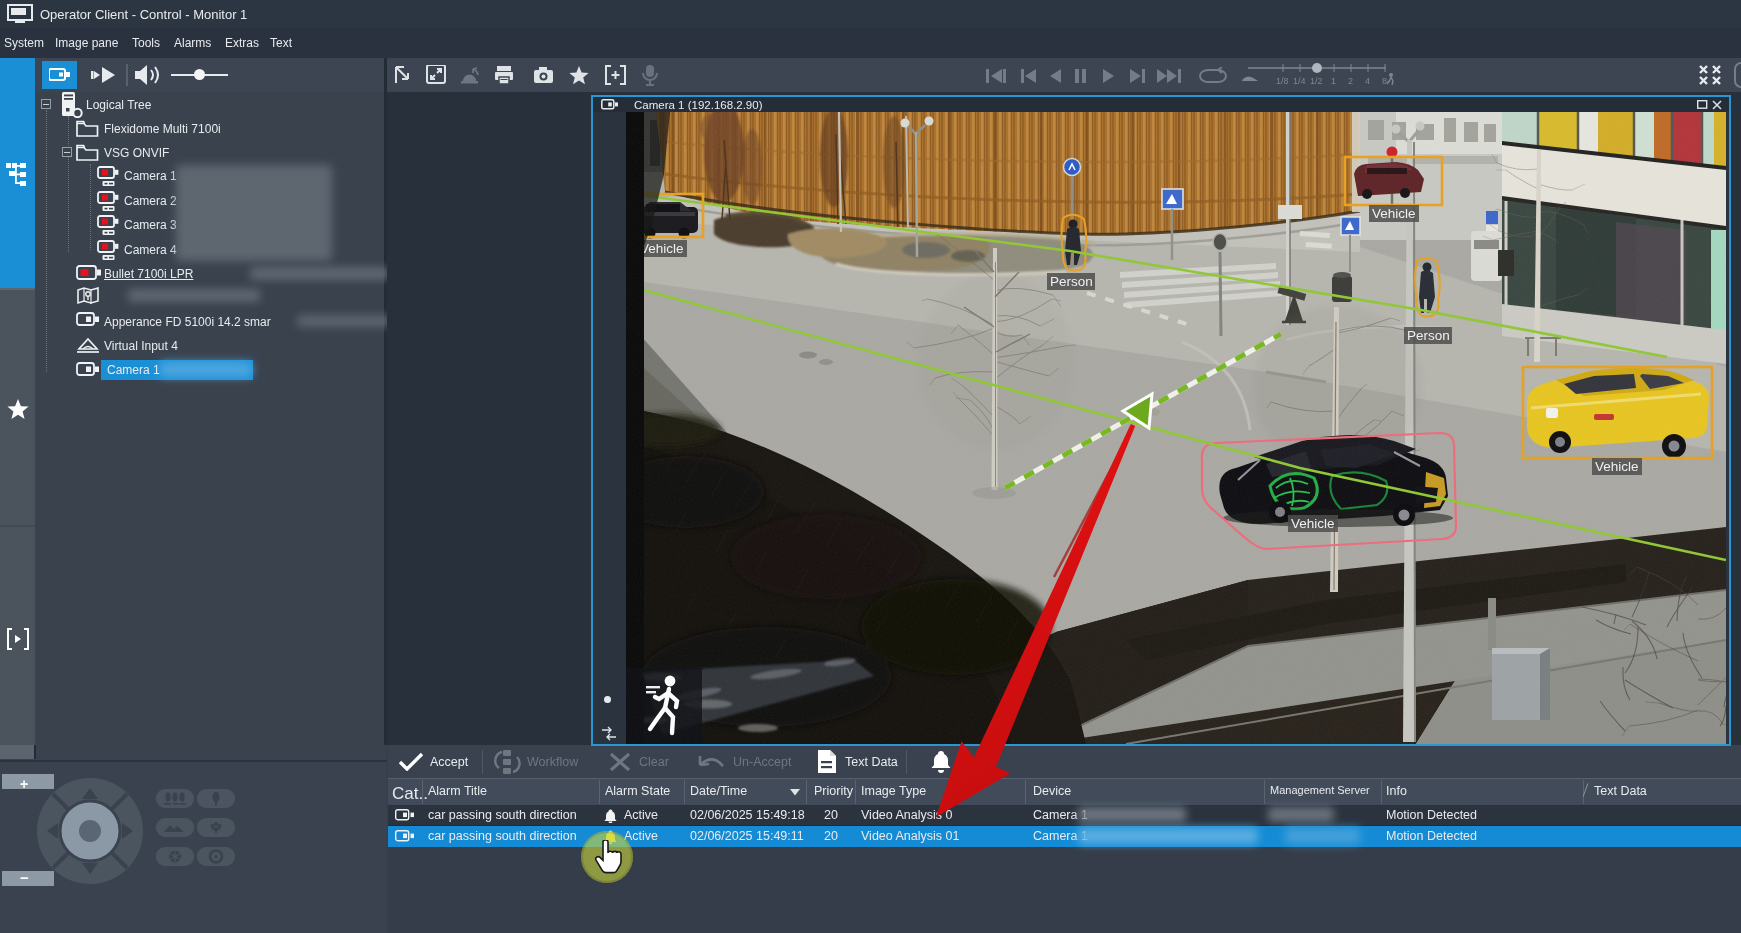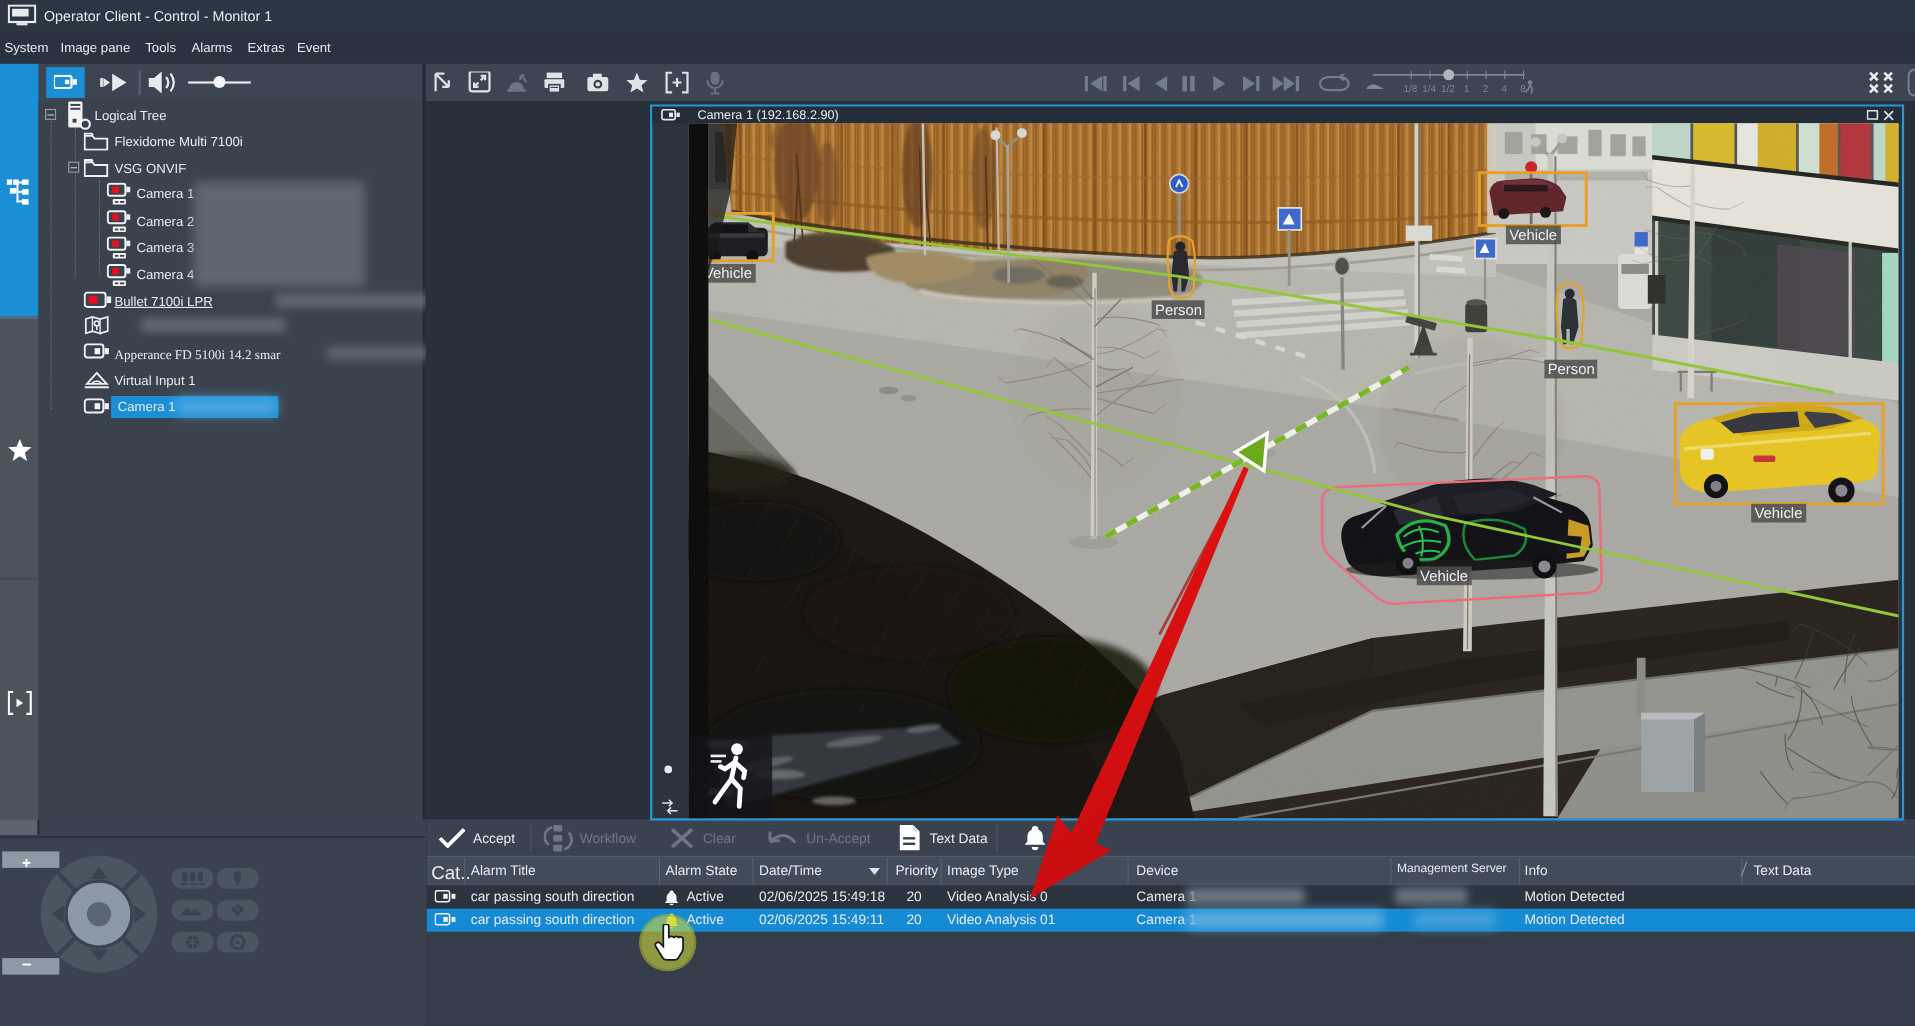--- a/index.html
+++ b/index.html
@@ -18,21 +18,21 @@
 </svg>
   </div>
 <div class="ab txt" style="left:40px;top:7px;font-size:13px">Operator Client - Control - Monitor 1</div>
 
 <div class="ab" style="left:0;top:28px;width:1741px;height:30px;background:#29323e"></div>
 <div class="ab txt" style="left:4px;top:36px">System</div>
 <div class="ab txt" style="left:55px;top:36px">Image pane</div>
 <div class="ab txt" style="left:132px;top:36px">Tools</div>
 <div class="ab txt" style="left:174px;top:36px">Alarms</div>
 <div class="ab txt" style="left:225px;top:36px">Extras</div>
-<div class="ab txt" style="left:270px;top:36px">Event</div>
+<div class="ab txt" style="left:270px;top:36px">Text</div>
 
 <div class="ab" style="left:35px;top:58px;width:1706px;height:34px;background:#3c4551"></div>
 <div class="ab" style="left:384px;top:58px;width:3px;height:687px;background:#232b35"></div>
 
 <div class="ab" style="left:42px;top:61px;width:35px;height:28px;background:#1b8fd6"></div>
 <div class="ab" style="left:49px;top:68px">
 <svg width="22" height="14" viewBox="0 0 22 14">
 <rect x="0" y="1" width="16" height="11" rx="2" fill="none" stroke="#fff" stroke-width="2"></rect>
 <rect x="10" y="4.5" width="4" height="4" fill="#fff"></rect>
 <rect x="17" y="4" width="4" height="5" fill="#fff"></rect>
@@ -278,30 +278,30 @@
     </svg>
   </div>
 <div class="ab" style="left:128px;top:289px;width:132px;height:13px;background:#687079;opacity:0.8;filter:blur(4px);border-radius:4px"></div>
 <div class="ab" style="left:76px;top:312px">
     <svg width="26" height="15" viewBox="0 0 26 15">
       <rect x="1" y="1" width="17" height="12" rx="2.5" fill="none" stroke="#f0f2f4" stroke-width="1.8"></rect>
       <rect x="10" y="4.5" width="5" height="5.5" fill="#f0f2f4"></rect>
       <rect x="19" y="4.5" width="4" height="5.5" fill="#f0f2f4"></rect>
     </svg>
   </div>
-<div class="ab txt" style="left:104px;top:315px;font-size:12px;color:#e8ebee;font-family:Liberation Serif, serif;">Apperance FD 5100i 14.2 smar</div>
+<div class="ab txt" style="left:104px;top:315px;font-size:12px;color:#e8ebee;">Apperance FD 5100i 14.2 smar</div>
 <div class="ab" style="left:297px;top:315px;width:95px;height:12px;background:#687079;opacity:0.75;filter:blur(4px);border-radius:4px"></div>
 <div class="ab" style="left:76px;top:337px">
     <svg width="24" height="17" viewBox="0 0 24 17">
       <path d="M12,2 l9,10 h-18 z" fill="none" stroke="#eef0f2" stroke-width="1.7"></path>
       <path d="M7,12 q5,-5 10,0" fill="none" stroke="#eef0f2" stroke-width="1.5"></path>
       <path d="M1,15 h22" stroke="#eef0f2" stroke-width="1.7"></path>
     </svg>
   </div>
-<div class="ab txt" style="left:104px;top:339px;font-size:12px;color:#e8ebee;">Virtual Input 1</div>
+<div class="ab txt" style="left:104px;top:339px;font-size:12px;color:#e8ebee;">Virtual Input 4</div>
 <div class="ab" style="left:101px;top:360px;width:152px;height:20px;background:#1b8fd6"></div>
 <div class="ab" style="left:160px;top:362px;width:92px;height:15px;background:#4fa8e0;opacity:0.95;filter:blur(5px);border-radius:4px"></div>
 <div class="ab" style="left:76px;top:362px">
     <svg width="26" height="15" viewBox="0 0 26 15">
       <rect x="1" y="1" width="17" height="12" rx="2.5" fill="none" stroke="#f0f2f4" stroke-width="1.8"></rect>
       <rect x="10" y="4.5" width="5" height="5.5" fill="#f0f2f4"></rect>
       <rect x="19" y="4.5" width="4" height="5.5" fill="#f0f2f4"></rect>
     </svg>
   </div>
 <div class="ab txt" style="left:107px;top:363px;font-size:12px;color:#e8ebee;">Camera 1</div>

